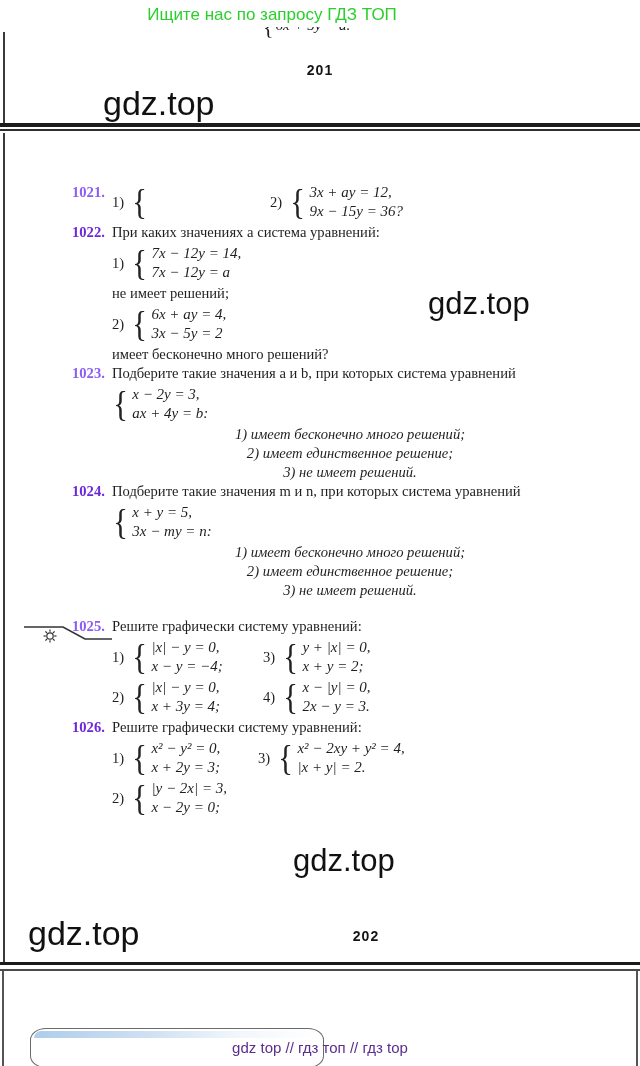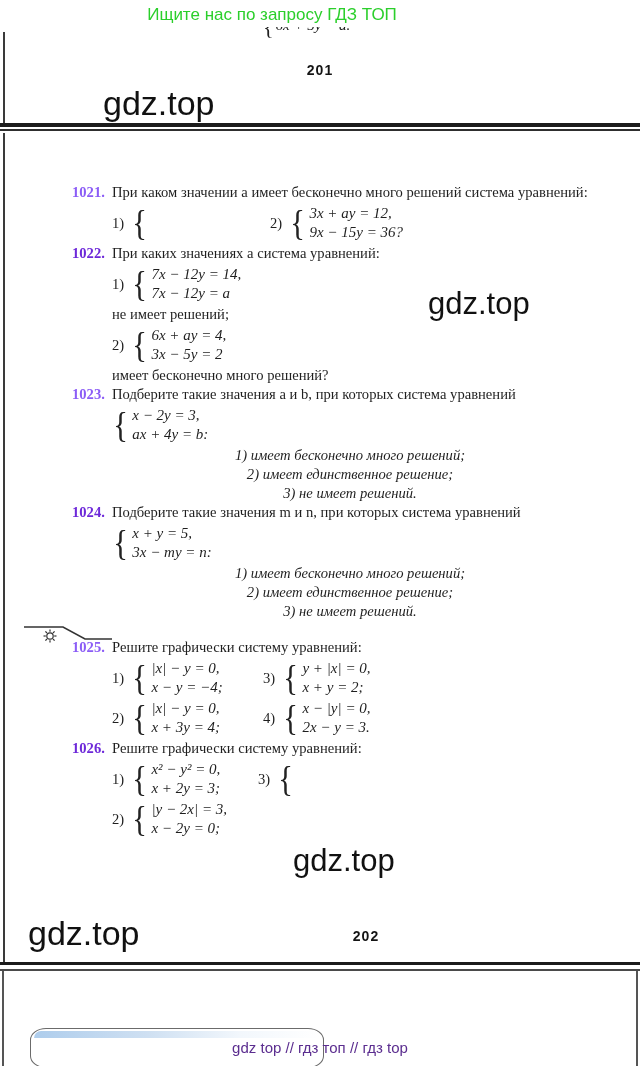--- a/index.html
+++ b/index.html
@@ -103,21 +103,20 @@
     <div class="d2"></div>
     <div class="d3"></div>
 </div>
 
 <div class="vline vl-202"></div>
 
 <div class="content">
 
   <div class="problem p1021">
     <span class="pnum">1021.</span>
-    <div>При каком значении a имеет бесконечно много решений система уравнений:</div>
     <div class="sysrow">
       <div class="sys w158">
         <span class="lbl">1)</span>
         <span class="brace">{</span>
       </div>
       <div class="sys">
         <span class="lbl">2)</span>
         <span class="brace">{</span>
         <span class="eqs">
           <span style="display:block">3x + ay = 12,</span>
@@ -237,20 +236,24 @@
         <span class="lbl">1)</span>
         <span class="brace">{</span>
         <span class="eqs">
           <span style="display:block">x² − y² = 0,</span>
           <span style="display:block">x + 2y = 3;</span>
         </span>
       </div>
       <div class="sys">
         <span class="lbl">3)</span>
         <span class="brace">{</span>
+        <span class="eqs">
+          <span style="display:block">x² − 2xy + y² = 4,</span>
+          <span style="display:block">|x + y| = 2.</span>
+        </span>
       </div>
     </div>
     <div class="sysrow">
       <div class="sys">
         <span class="lbl">2)</span>
         <span class="brace">{</span>
         <span class="eqs">
           <span style="display:block">|y − 2x| = 3,</span>
           <span style="display:block">x − 2y = 0;</span>
         </span>

